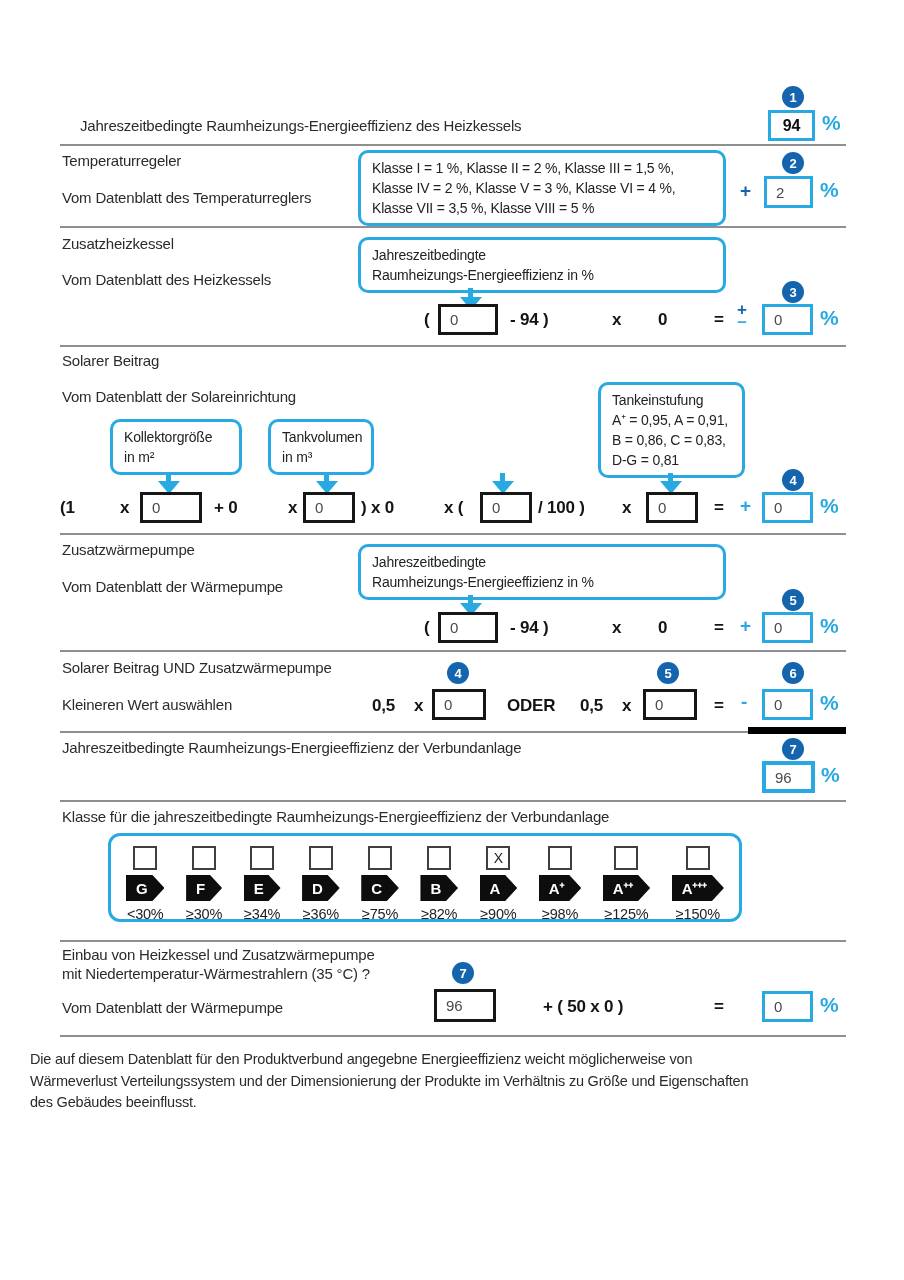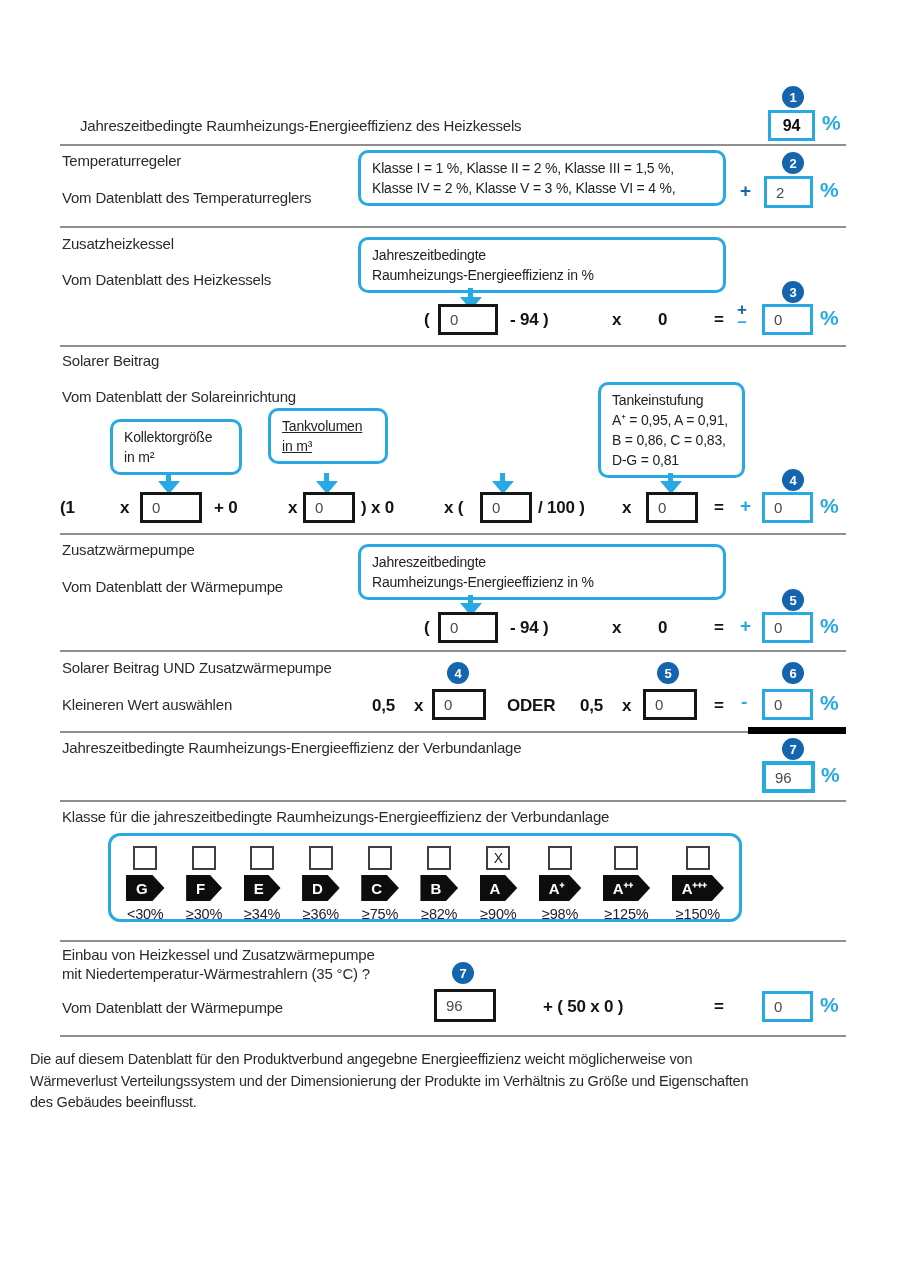--- a/index.html
+++ b/index.html
@@ -48,20 +48,21 @@
   <div class="lbl" style="left:80px;top:117px;">Jahreszeitbedingte Raumheizungs-Energieeffizienz des Heizkessels</div>
   <div class="bluebox valbold" style="left:768px;top:110px;width:47px;height:31px;">94</div>
   <div class="pct" style="left:822px;top:111px;">%</div>
   <div class="hr" style="left:60px;top:144px;width:786px;"></div>
 
   <div class="lbl" style="left:62px;top:152px;">Temperaturregeler</div>
   <div class="lbl" style="left:62px;top:189px;">Vom Datenblatt des Temperaturreglers</div>
   <div class="callout" style="left:358px;top:150px;width:368px;">
     <div>Klasse I = 1 %, Klasse II = 2 %, Klasse III = 1,5 %,</div>
     <div>Klasse IV = 2 %, Klasse V = 3 %, Klasse VI = 4 %,</div>
+    <div>Klasse VII = 3,5 %, Klasse VIII = 5 %</div>
   </div>
   <div class="badge" style="left:782px;top:152px;">2</div>
   <div class="opd" style="left:740px;top:180px;">+</div>
   <div class="bluebox" style="left:764px;top:176px;width:49px;height:32px;">2</div>
   <div class="pct" style="left:820px;top:178px;">%</div>
   <div class="hr" style="left:60px;top:226px;width:786px;"></div>
 
   <div class="lbl" style="left:62px;top:235px;">Zusatzheizkessel</div>
   <div class="lbl" style="left:62px;top:271px;">Vom Datenblatt des Heizkessels</div>
   <div class="callout" style="left:358px;top:237px;width:368px;">
@@ -84,21 +85,21 @@
   <div class="bluebox" style="left:762px;top:304px;width:51px;height:31px;">0</div>
   <div class="pct" style="left:820px;top:306px;">%</div>
   <div class="hr" style="left:60px;top:345px;width:786px;"></div>
 
   <div class="lbl" style="left:62px;top:352px;">Solarer Beitrag</div>
   <div class="lbl" style="left:62px;top:388px;">Vom Datenblatt der Solareinrichtung</div>
   <div class="callout" style="left:110px;top:419px;width:132px;">
     <div>Kollektorgröße</div>
     <div>in m²</div>
   </div>
-  <div class="callout" style="left:268px;top:408px;width:120px;text-decoration:underline;">
+  <div class="callout" style="left:268px;top:419px;width:106px;">
     <div>Tankvolumen</div>
     <div>in m³</div>
   </div>
   <div class="callout" style="left:598px;top:382px;width:147px;">
     <div>Tankeinstufung</div>
     <div>A⁺ = 0,95, A = 0,91,</div>
     <div>B = 0,86, C = 0,83,</div>
     <div>D-G = 0,81</div>
   </div>
   <div class="stem" style="left:166px;top:473px;height:9px;"></div>

